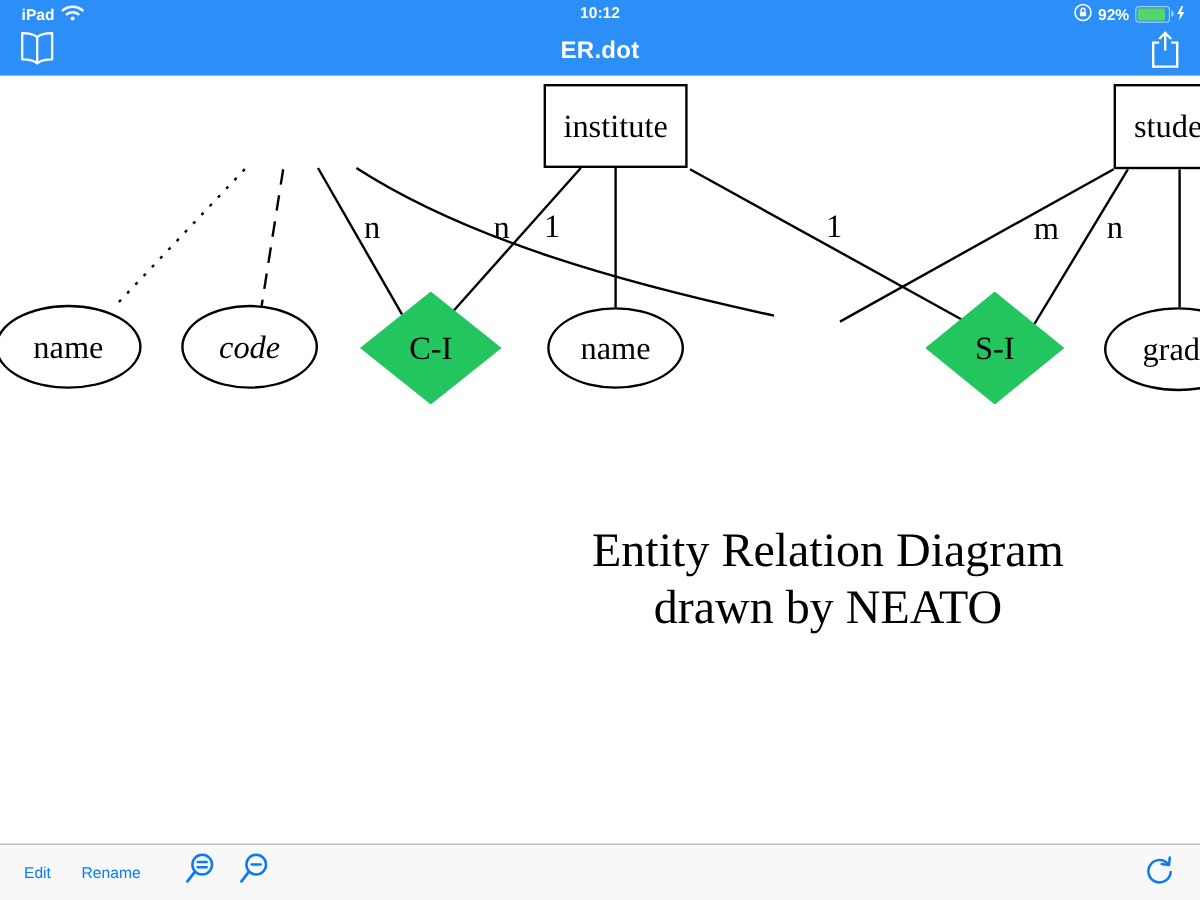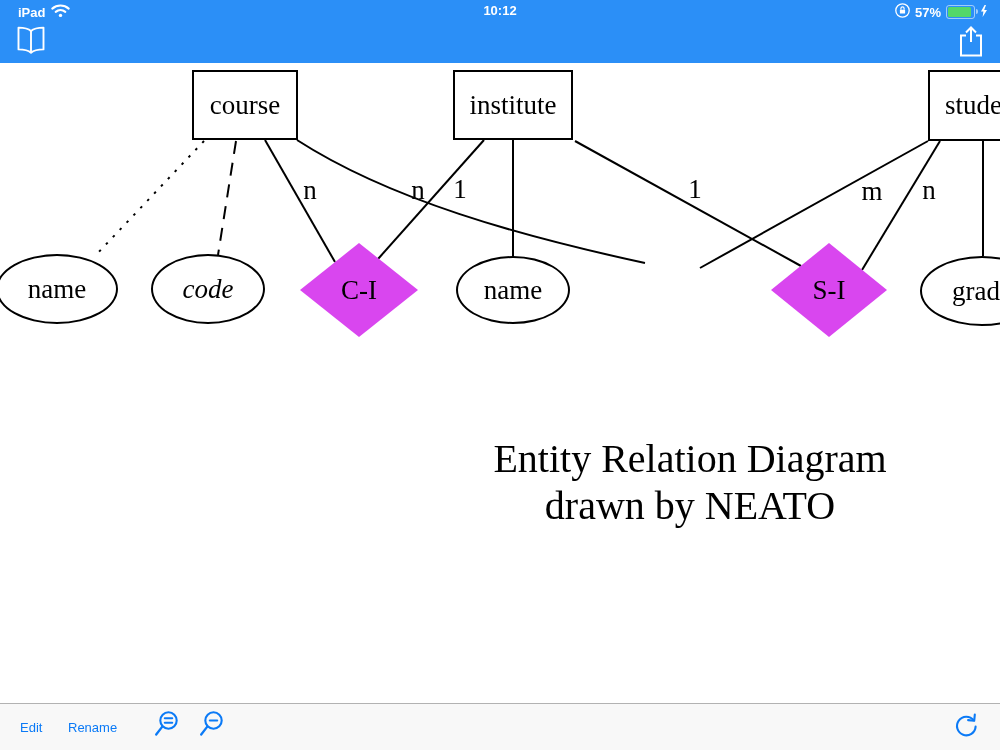--- a/index.html
+++ b/index.html
@@ -32,21 +32,21 @@
   
   .canvas{
     position:absolute;top:63px;left:0;width:1000px;height:641px;background:#fff;z-index:1;
     font-family:"Liberation Serif", serif;color:#000;
   }
   .edges{position:absolute;left:0;top:0;z-index:1;}
   .node{position:absolute;display:flex;align-items:center;justify-content:center;
         font-size:27px;z-index:2;box-sizing:border-box;}
   .entity{background:#fff;border:2px solid #000;}
   .attr{background:#fff;border:2px solid #000;border-radius:50%;}
-  .rel{background:#d946ef;clip-path:polygon(50% 0,100% 50%,50% 100%,0 50%);}
+  .rel{background:#22c55e;clip-path:polygon(50% 0,100% 50%,50% 100%,0 50%);}
   .elabel{position:absolute;z-index:3;font-size:27px;transform:translate(-50%,-50%);}
   .caption{
     position:absolute;left:690px;top:372px;transform:translateX(-50%);
     text-align:center;font-size:40px;line-height:47px;white-space:nowrap;z-index:3;
   }
 
   
   .toolbar{
     position:absolute;left:0;bottom:0;width:1000px;height:46px;
     background:#f8f8f8;border-top:1px solid #b2b2b2;z-index:30;
@@ -79,21 +79,21 @@
     </div>
     <div class="status-time">10:12</div>
     <div class="status-right">
       <span>
         <svg width="15" height="15" viewBox="0 0 15 15">
           <circle cx="7.5" cy="7.5" r="6.7" fill="none" stroke="#fff" stroke-width="1.3"></circle>
           <rect x="4.9" y="6.7" width="5.2" height="3.9" rx="0.7" fill="#fff"></rect>
           <path d="M5.9,6.7 V5.5 A1.6,1.6 0 0 1 9.1,5.5 V6.7" fill="none" stroke="#fff" stroke-width="1.2"></path>
         </svg>
       </span>
-      <span>57%</span>
+      <span>92%</span>
       <span class="battery">
         <span class="level"></span>
           <span class="nub"></span>
       </span>
       <span>
         <svg width="8" height="12" viewBox="0 0 8 12">
           <path d="M4.6,0 L1,6.6 H3.4 L2.6,12 L7,5 H4.2 L6,0 Z" fill="#fff"></path>
         </svg>
       </span>
     </div>
@@ -101,20 +101,21 @@
 
   <button class="icon-btn book-btn">
     <span>
       <svg width="30" height="29" viewBox="0 0 30 29">
         <path d="M15,5 C12,2.2 8,1.6 2.5,1.6 L2.5,23.4 C8,23.4 12,24 15,26.8 C18,24 22,23.4 27.5,23.4 L27.5,1.6 C22,1.6 18,2.2 15,5 Z" fill="none" stroke="#fff" stroke-width="1.9" stroke-linejoin="round"></path>
         <path d="M15,5 L15,26.8" stroke="#fff" stroke-width="1.9"></path>
       </svg>
     </span>
   </button>
 
+  <div class="nav-title">ER.dot</div>
 
   <button class="icon-btn share-btn">
     <span>
       <svg width="32" height="33" viewBox="0 0 32 33">
         <path d="M11,10.5 H6 V30.5 H26 V10.5 H21" fill="none" stroke="#fff" stroke-width="2"></path>
         <path d="M16,17 V3" fill="none" stroke="#fff" stroke-width="2"></path>
         <path d="M11,7.5 L16,2.5 L21,7.5" fill="none" stroke="#fff" stroke-width="2" stroke-linejoin="miter"></path>
       </svg>
     </span>
   </button>
@@ -130,23 +131,20 @@
       <path d="M297,77 C390,137 520,173 645,200"></path>
       <path d="M484,77 L378,196"></path>
       <path d="M513,77 L513,193"></path>
       <path d="M575,78 L801,203"></path>
       <path d="M928,78 L700,205"></path>
       <path d="M940,78 L862,207"></path>
       <path d="M983,78 L983,193"></path>
     </g>
   </svg>
 
-  <div class="node entity" style="left:192px;top:7px;width:106px;height:70px;">
-    <span>course</span>
-  </div>
   <div class="node entity" style="left:453px;top:7px;width:120px;height:70px;justify-content:center;">
     <span>institute</span>
   </div>
   <div class="node entity" style="left:928px;top:7px;width:112px;height:71px;">
     <span>student</span>
   </div>
 
   <div class="node attr" style="left:-4px;top:191px;width:122px;height:70px;">
     <span>name</span>
   </div>

